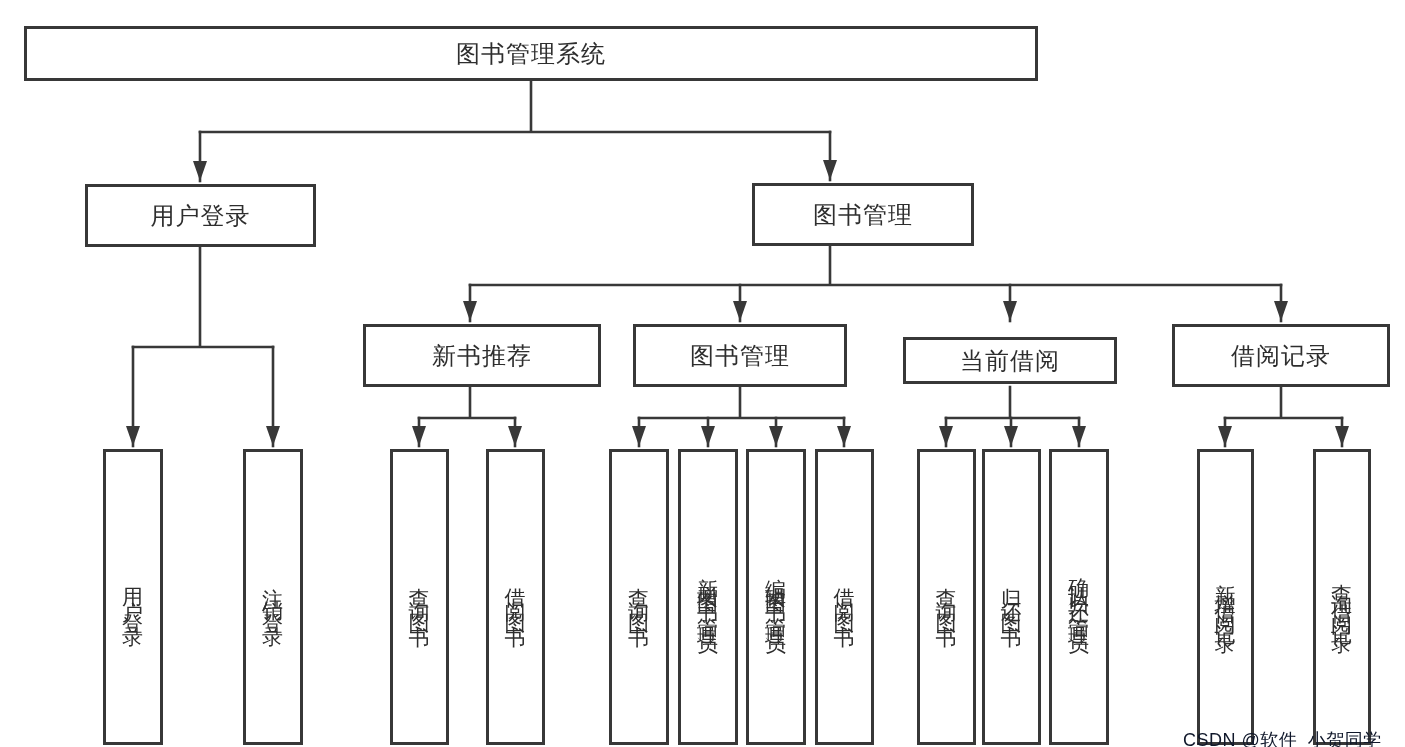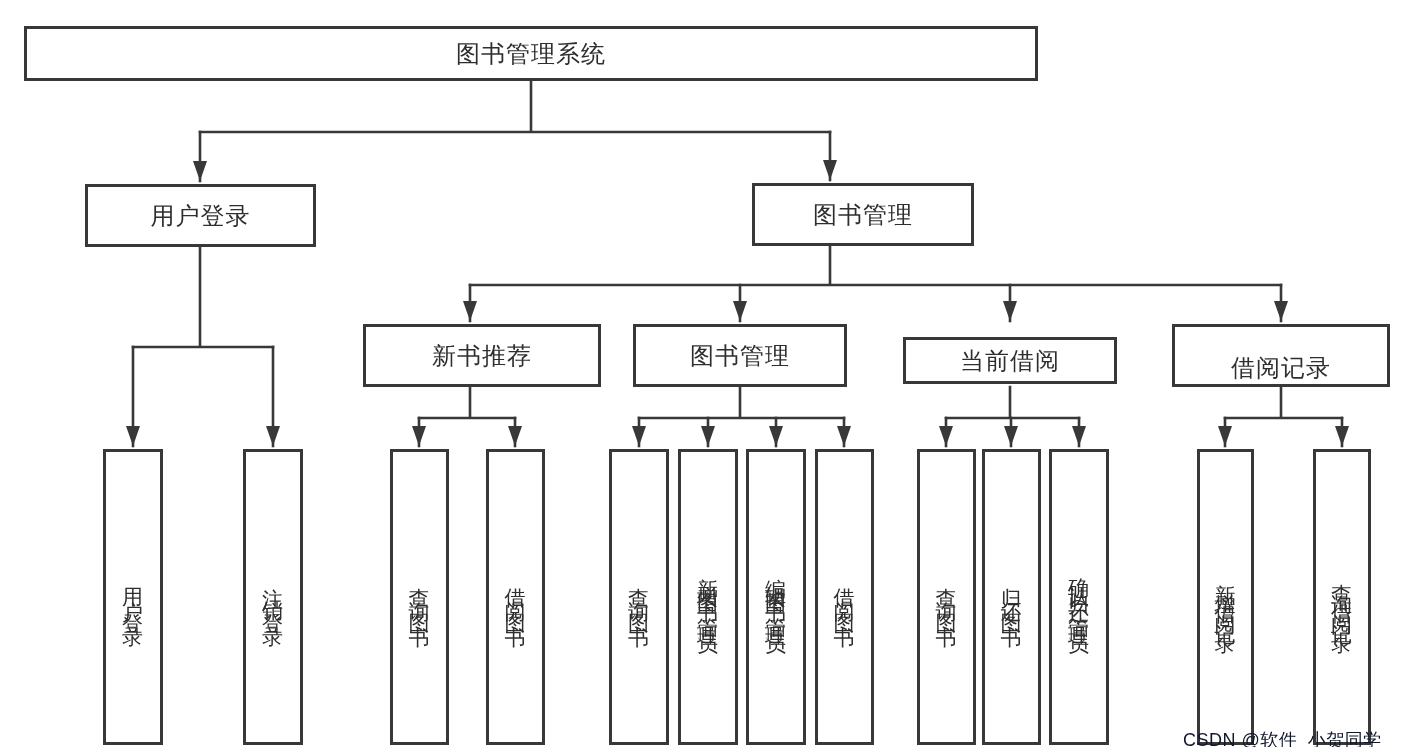--- a/index.html
+++ b/index.html
@@ -87,21 +87,21 @@
 
   <div class="box" style="left:363px; top:312px; width:238px; height:63px;">
     <span class="hlabel">新书推荐</span>
   </div>
   <div class="box" style="left:633px; top:312px; width:214px; height:63px;">
     <span class="hlabel">图书管理</span>
   </div>
   <div class="box" style="left:903px; top:325px; width:214px; height:47px;text-align:center;">
     <span class="hlabel">当前借阅</span>
   </div>
-  <div class="box" style="left:1172px; top:312px; width:218px; height:63px;align-items:flex-end;">
+  <div class="box" style="left:1172px; top:312px; width:218px; height:63px;">
     <span class="hlabel">借阅记录</span>
   </div>
 
   <div class="box" style="left:103px; top:437px; width:60px; height:296px;">
     <span class="vlabel sp13">用户登录</span>
   </div>
   <div class="box" style="left:243px; top:437px; width:60px; height:296px;">
     <span class="vlabel sp13">注销登录</span>
   </div>
 

